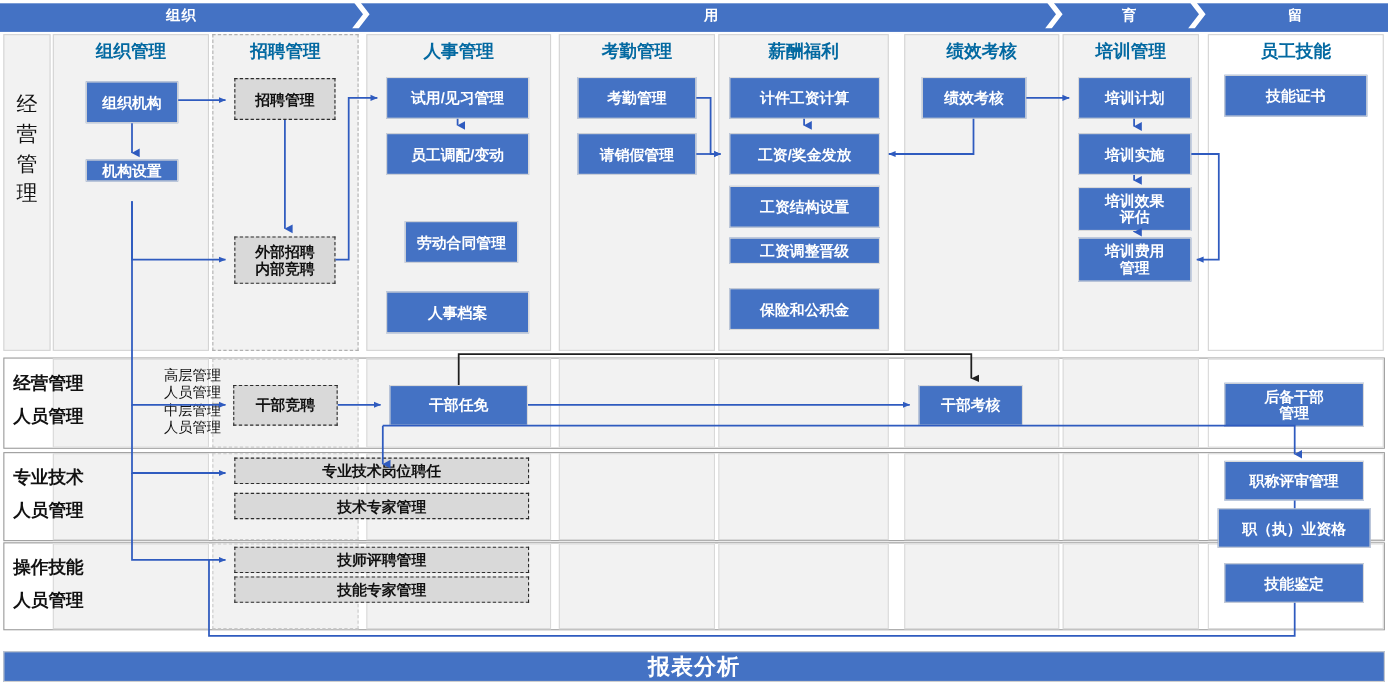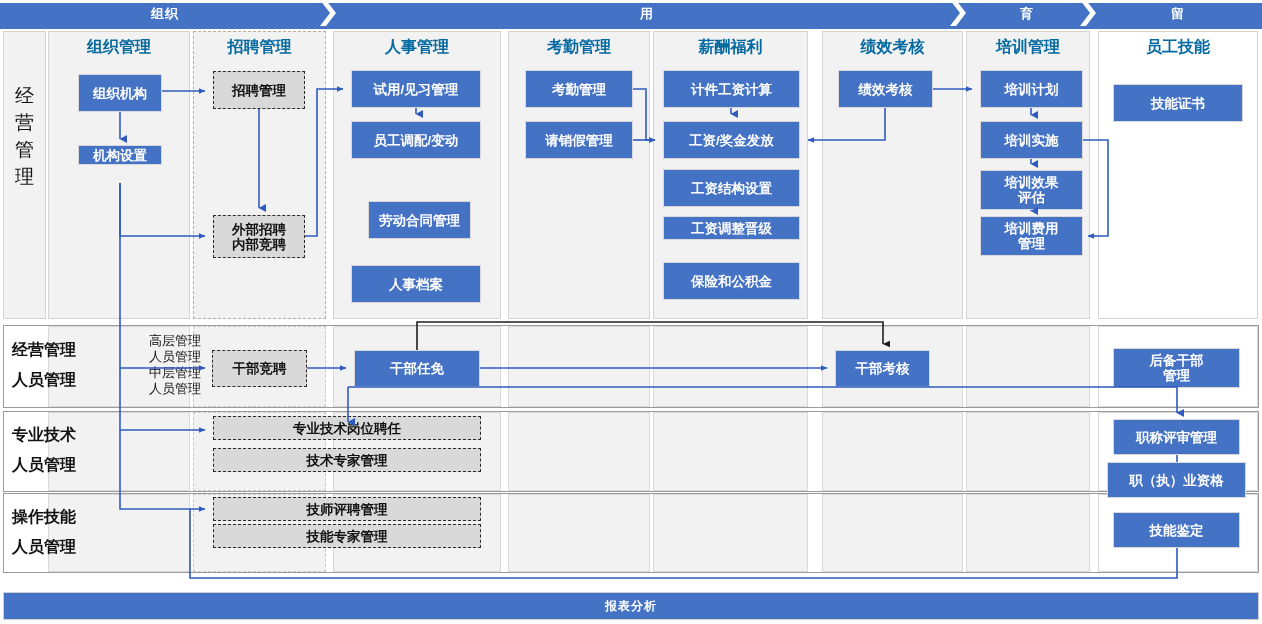--- a/index.html
+++ b/index.html
@@ -99,21 +99,21 @@
     position:absolute;font-size:13px;color:#111;text-align:center;
     line-height:16px;white-space:nowrap;
   }
   .note span{display:block;}
 
   
   .bottombar{
     position:absolute;left:3px;top:592px;width:1256px;height:28px;
     background:#4472c4;color:#fff;
     display:flex;align-items:center;justify-content:center;
-    font-size:12px;font-weight:bold;letter-spacing:1px;
+    font-size:20px;font-weight:bold;letter-spacing:1px;
     border:1px solid #cfcfcf;box-sizing:border-box;
   }
 
   
   #wires{position:absolute;left:0;top:0;width:1262px;height:624px;pointer-events:none;}
 </style>
 </head>
 <body>
 
 <div id="root">
@@ -211,21 +211,21 @@
   <div class="box blue" style="left:980px;top:121px;width:103px;height:38px;">培训实施</div>
   <div class="box blue" style="left:980px;top:170px;width:103px;height:40px;flex-direction:column;">
     <span>培训效果</span>
     <span>评估</span>
   </div>
   <div class="box blue" style="left:980px;top:216px;width:103px;height:40px;flex-direction:column;">
     <span>培训费用</span>
     <span>管理</span>
   </div>
 
-  <div class="box blue" style="left:1113px;top:84px;width:130px;height:38px;">技能证书</div>
+  <div class="box blue" style="left:1113px;top:68px;width:130px;height:38px;">技能证书</div>
 
   <div class="rowband" style="left:3px;top:325px;width:1256px;height:83px;"></div>
   <div class="rowcell" style="left:48px;top:326px;width:142px;height:81px;"></div>
   <div class="rowcell" style="left:193px;top:326px;width:133px;height:81px;border-style:dashed;border-color:#c9c9c9;"></div>
   <div class="rowcell" style="left:333px;top:326px;width:168px;height:81px;"></div>
   <div class="rowcell" style="left:508px;top:326px;width:142px;height:81px;"></div>
   <div class="rowcell" style="left:653px;top:326px;width:155px;height:81px;"></div>
   <div class="rowcell" style="left:822px;top:326px;width:141px;height:81px;"></div>
   <div class="rowcell" style="left:966px;top:326px;width:124px;height:81px;"></div>
   <div class="rowcell white" style="left:1098px;top:326px;width:160px;height:81px;"></div>

